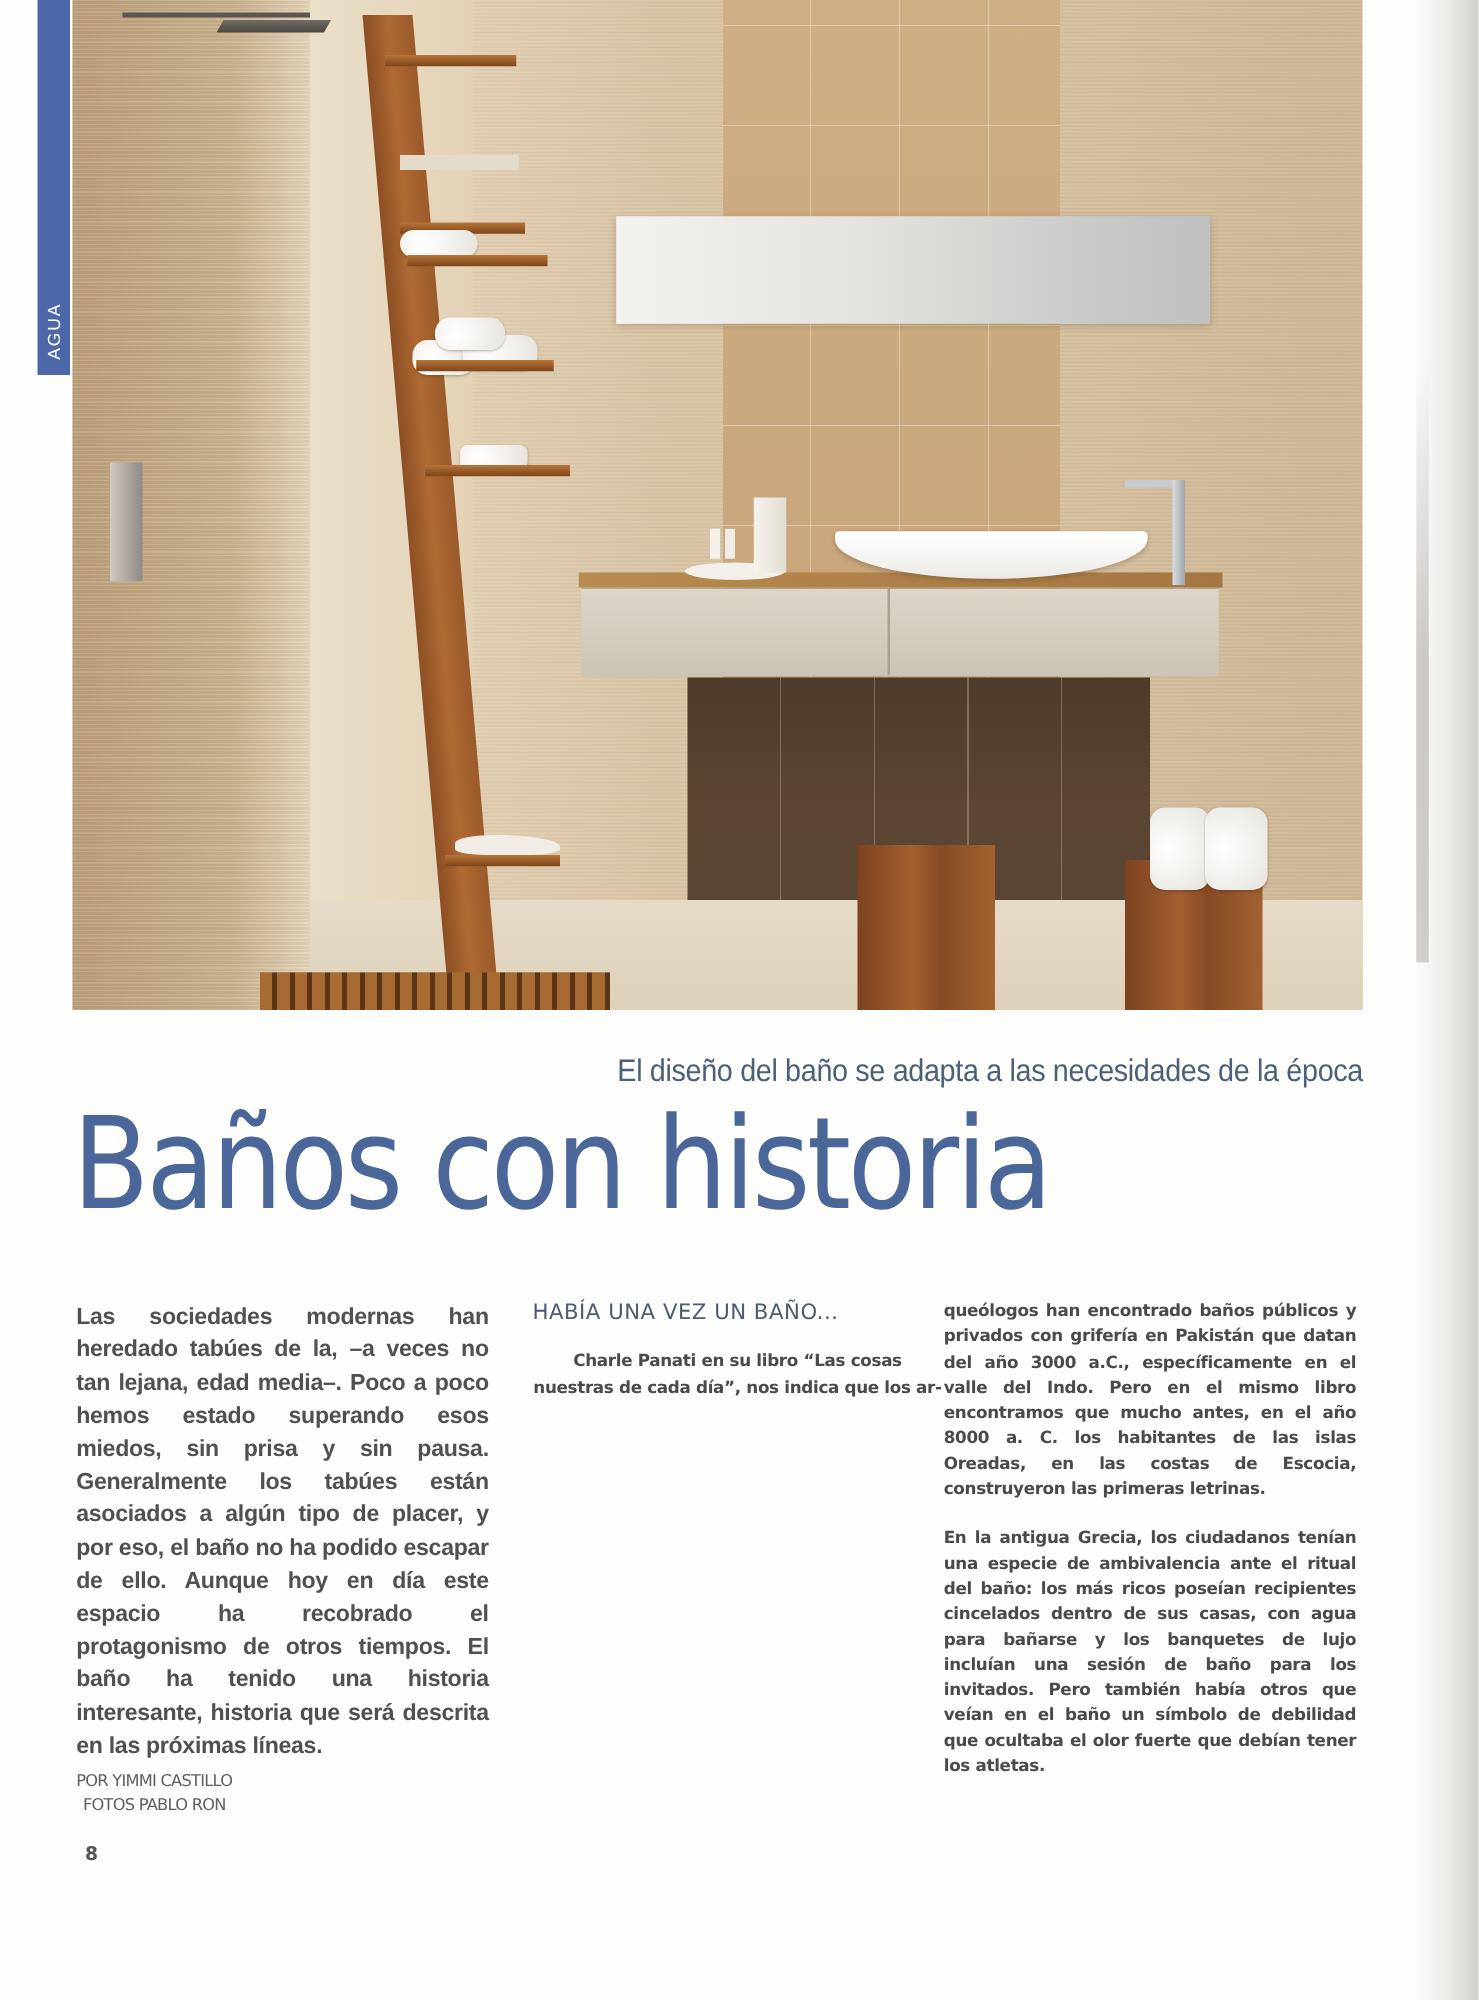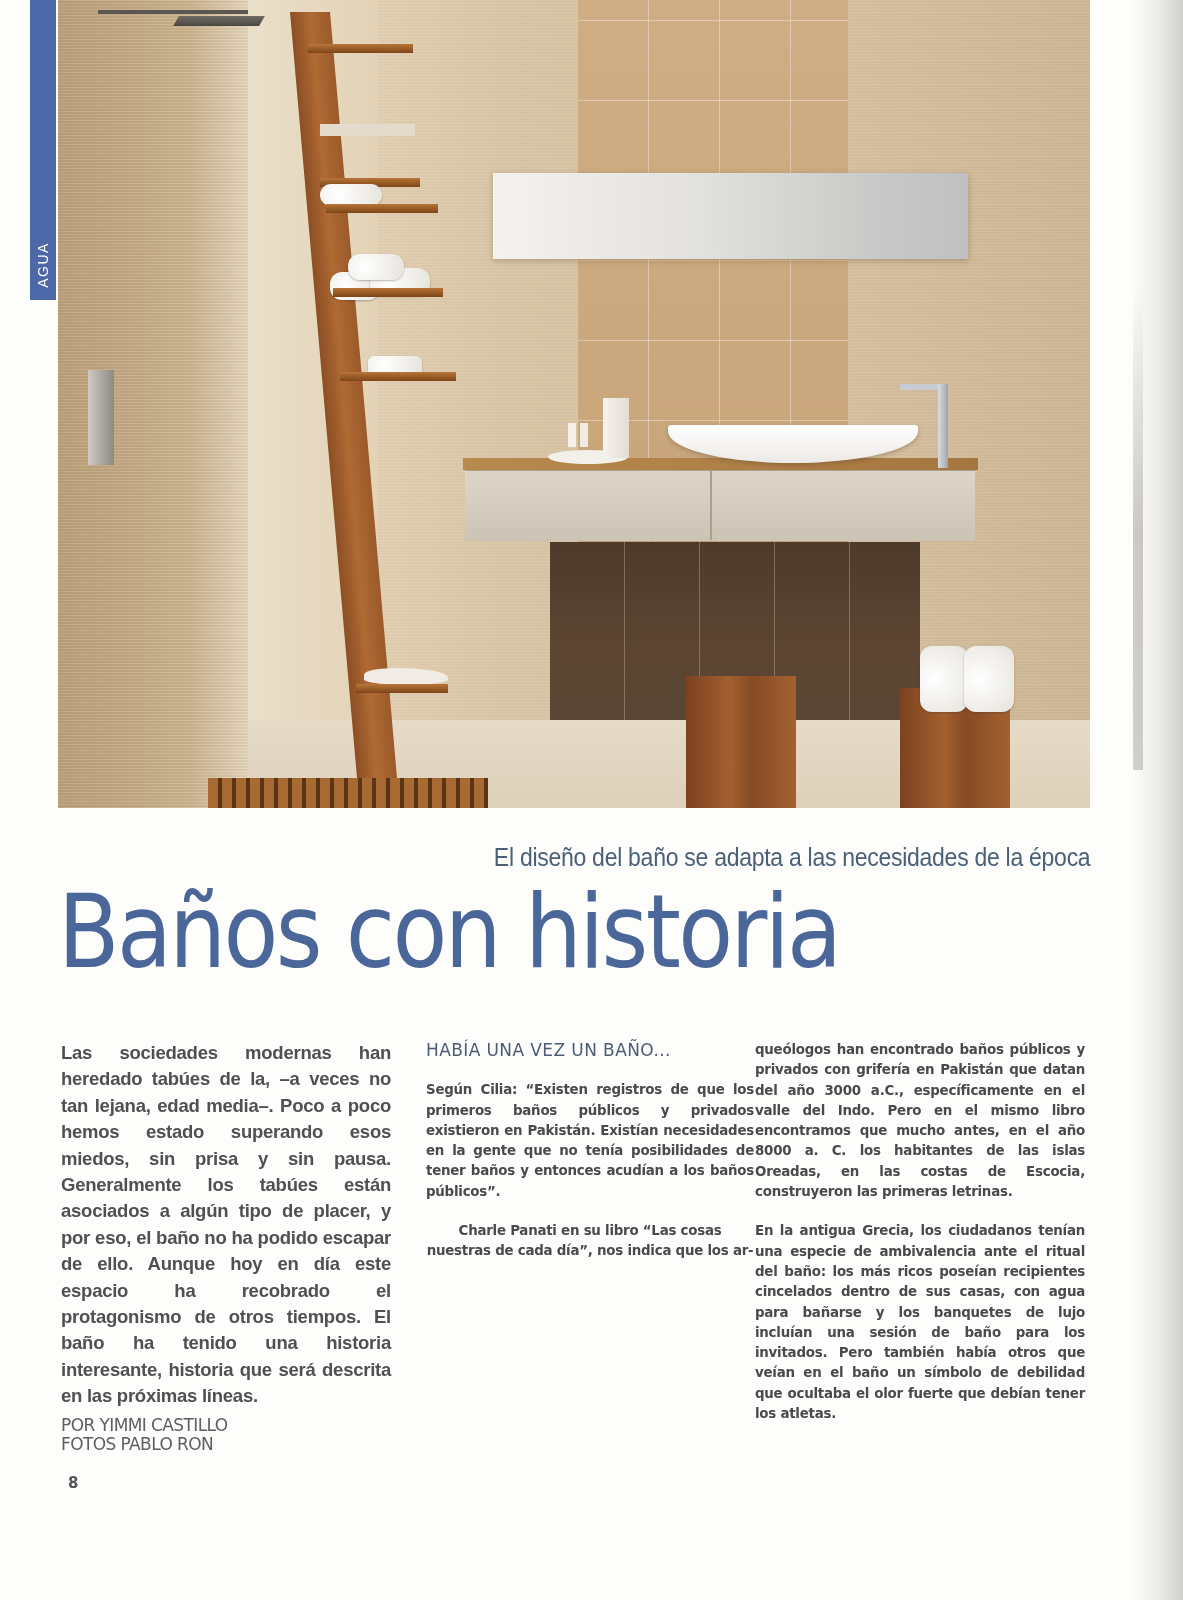--- a/index.html
+++ b/index.html
@@ -174,22 +174,23 @@
       left: 755px; top: 1040px; width: 330px;
       font-family: "DejaVu Sans", sans-serif; font-size: 13.4px; line-height: 20.3px;
     }
     .col p { margin: 0 0 19px 0; text-align: justify; letter-spacing: -0.25px; font-weight: bold; }
     .col-2 h2 {
       margin: 0 0 20px 0; font-weight: normal; color: #4d5b73;
       font-family: "DejaVu Sans", sans-serif; font-size: 17px; letter-spacing: 0.4px;
     }
     .byline {
       position: absolute; left: 61px; top: 1416px;
-      font-family: "DejaVu Sans", sans-serif; font-size: 17px; line-height: 19px; color: #5e5e5e;
+      font-family: "DejaVu Sans", sans-serif; font-size: 13px; line-height: 19px; color: #5e5e5e;
       letter-spacing: -0.6px;
+      text-align: center;
     }
     .folio {
       position: absolute; left: 68px; top: 1474px;
       font-family: "DejaVu Sans", sans-serif; font-size: 15px; font-weight: bold; color: #555;
     }
   </style>
 </head>
 <body>
 
 <div class="page">
@@ -250,21 +251,20 @@
   <div class="col col-1">
     <p style="margin:0;">Las sociedades modernas han heredado tabúes de la, –a veces no tan lejana, edad media–. Poco a poco hemos estado superando esos miedos, sin prisa y sin pausa. Generalmente los tabúes están asociados a algún tipo de placer, y por eso, el baño no ha podido escapar de ello. Aunque hoy en día este espacio ha recobrado el protagonismo de otros tiempos. El baño ha tenido una historia interesante, historia que será descrita en las próximas líneas.</p>
   </div>
   <div class="byline">
     <div>POR YIMMI CASTILLO</div>
     <div>FOTOS PABLO RON</div>
   </div>
 
   <div class="col col-2">
     <h2>HABÍA UNA VEZ UN BAÑO...</h2>
-    <p>Según Cilia: “Existen registros de que los primeros baños públicos y privados existieron en Pakistán. Existían necesidades en la gente que no tenía posibilidades de tener baños y entonces acudían a los baños públicos”.</p>
     <p style="text-align:center;">Charle Panati en su libro “Las cosas nuestras de cada día”, nos indica que los ar-</p>
   </div>
 
   <div class="col col-3">
     <p>queólogos han encontrado baños públicos y privados con grifería en Pakistán que datan del año 3000 a.C., específicamente en el valle del Indo. Pero en el mismo libro encontramos que mucho antes, en el año 8000 a. C. los habitantes de las islas Oreadas, en las costas de Escocia, construyeron las primeras letrinas.</p>
     <p>En la antigua Grecia, los ciudadanos tenían una especie de ambivalencia ante el ritual del baño: los más ricos poseían recipientes cincelados dentro de sus casas, con agua para bañarse y los banquetes de lujo incluían una sesión de baño para los invitados. Pero también había otros que veían en el baño un símbolo de debilidad que ocultaba el olor fuerte que debían tener los atletas.</p>
   </div>
 
   <div class="folio">8</div>
 

